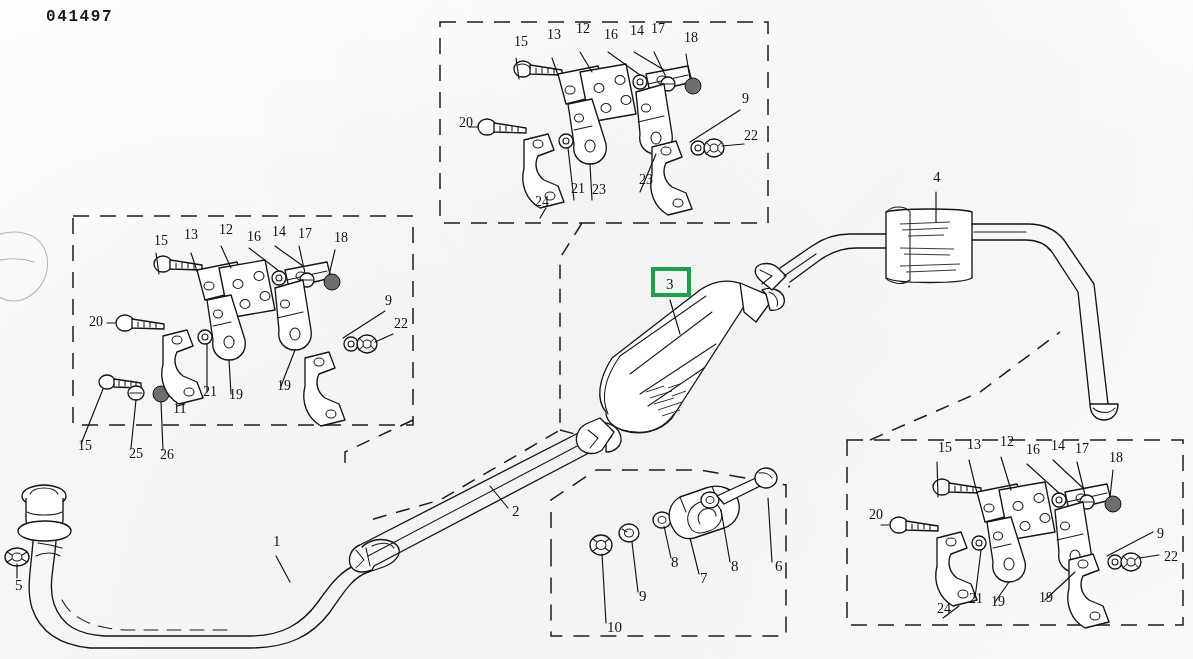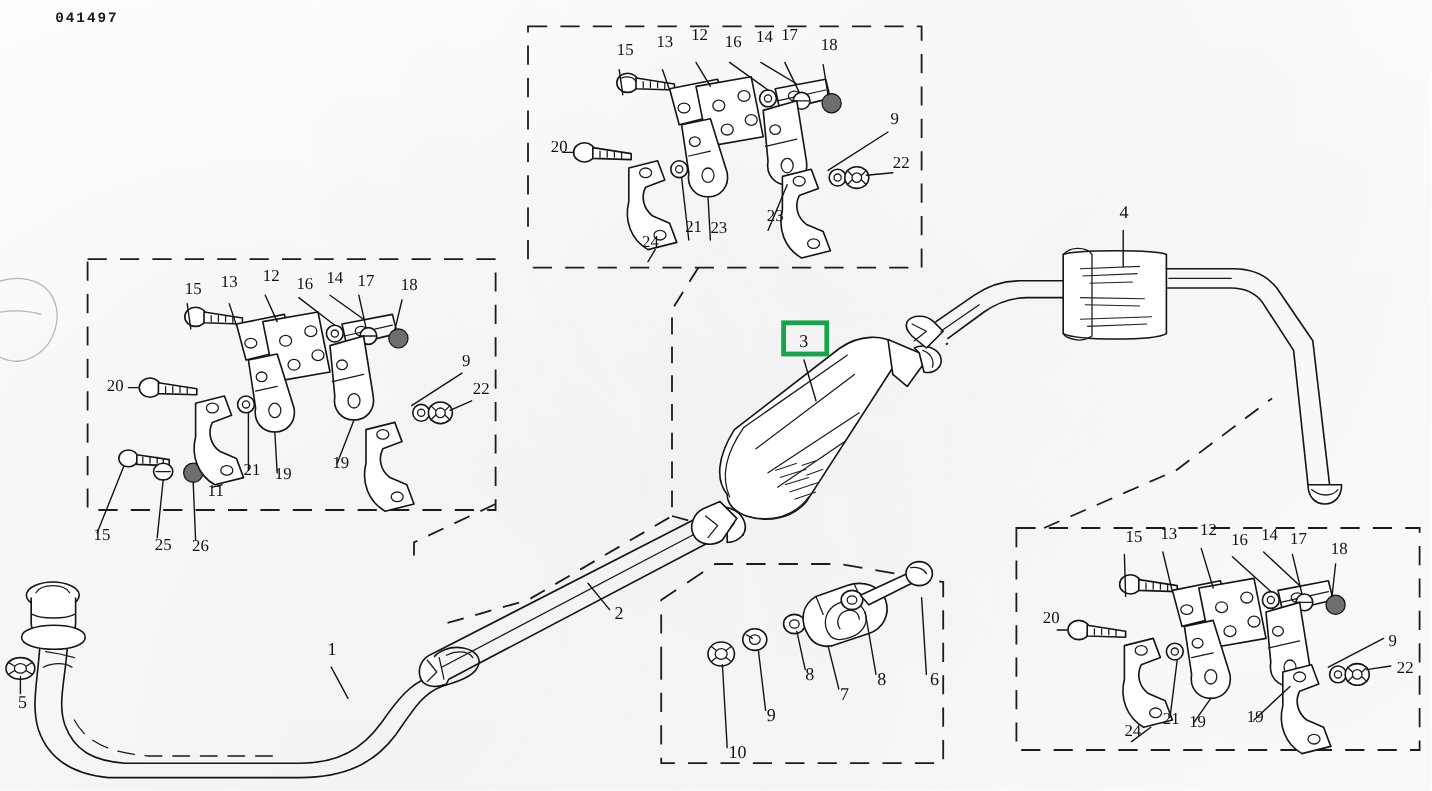--- a/index.html
+++ b/index.html
@@ -39,21 +39,21 @@
     font-family:"Liberation Serif", serif;
     font-size:15px;
     fill:#101010;
     font-weight:400;
   }
   .callout.sm{font-size:14px;}
   .faint{opacity:.3;}
   #pageno{
     position:absolute;left:46px;top:8px;
     font-family:"Liberation Mono", monospace;
-    font-size:12px;letter-spacing:1.6px;color:#1a1a1a;
+    font-size:16px;letter-spacing:1.6px;color:#1a1a1a;
     font-weight:700;
   }
   #hl-3{
     position:absolute;
     left:651px;top:267px;width:40px;height:30px;
     border:4px solid #16a34a;
     box-sizing:border-box;
     background:transparent;
   }
 </style>

